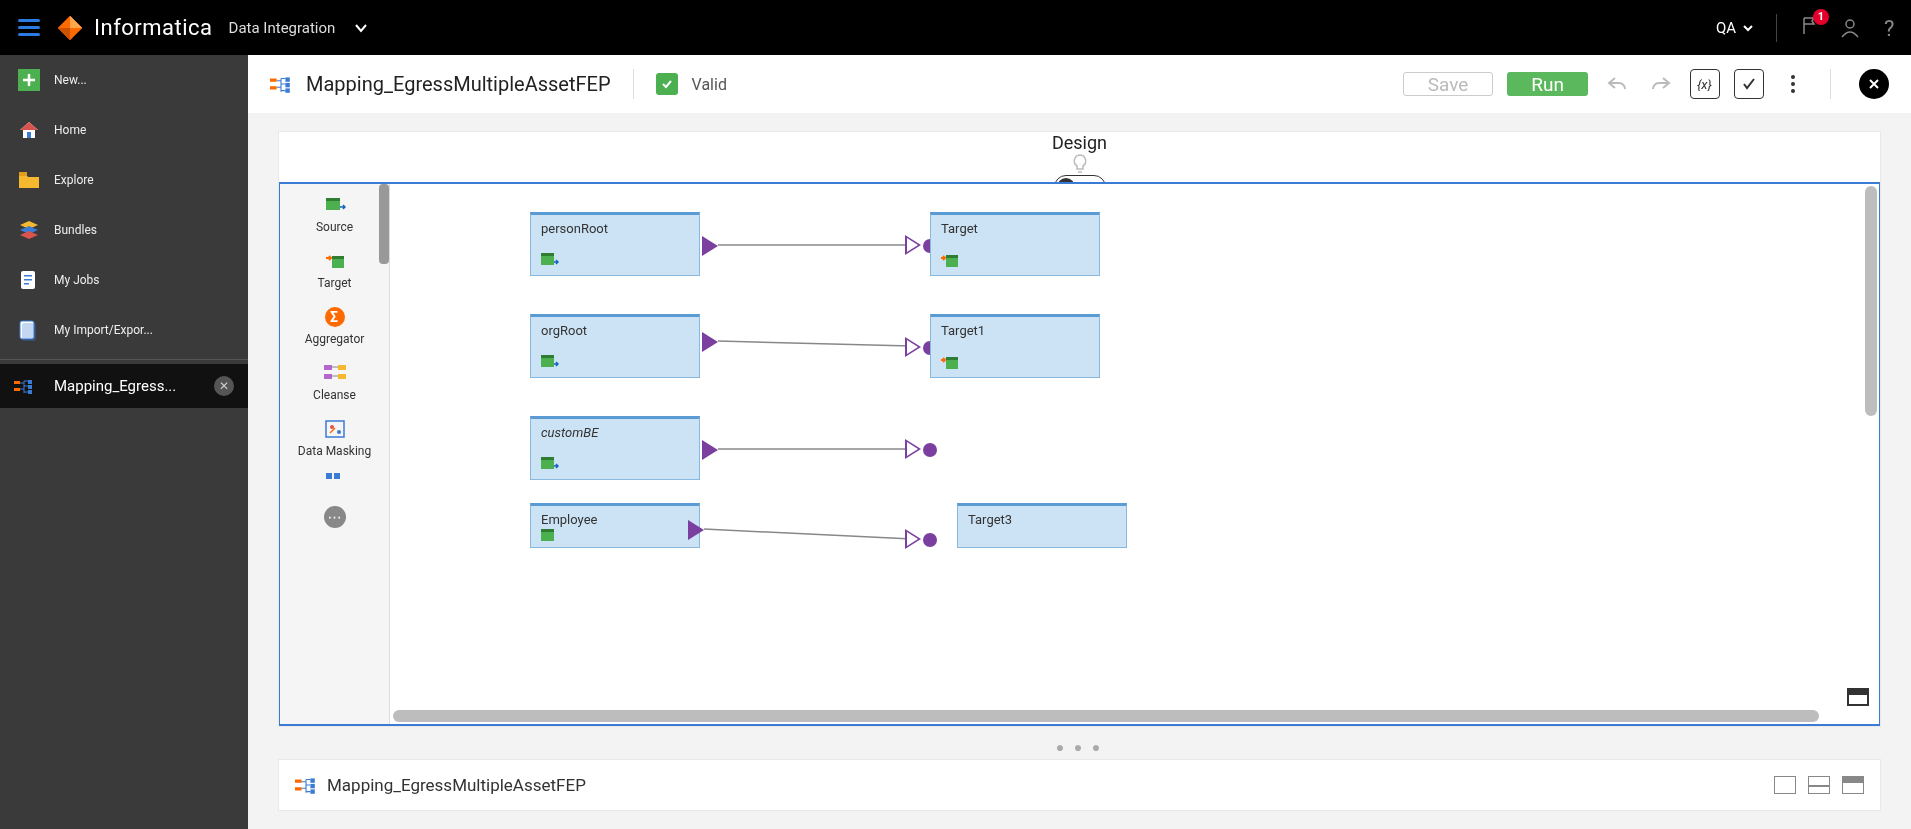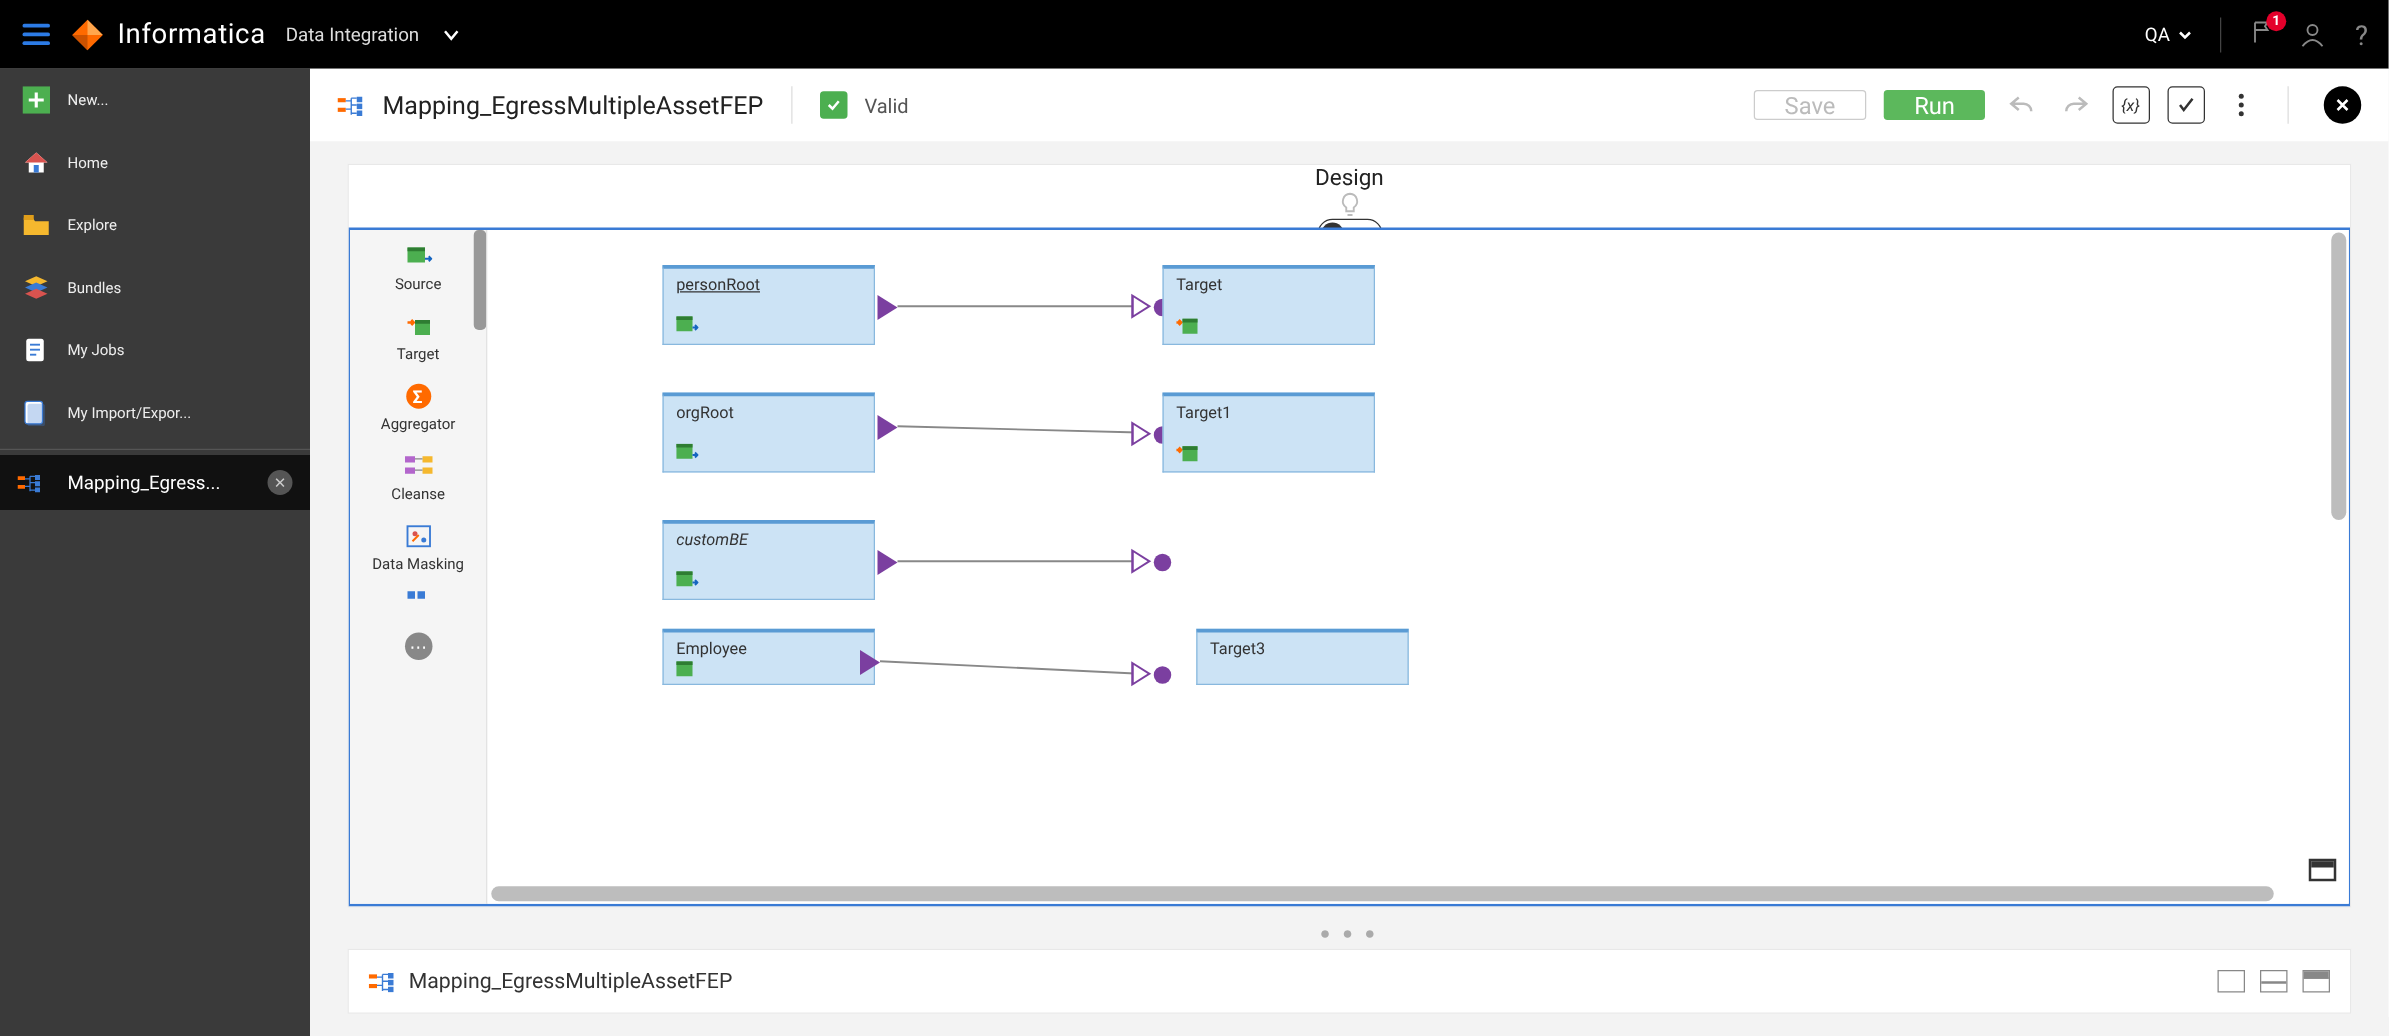--- a/index.html
+++ b/index.html
@@ -388,21 +388,21 @@
                   <rect x="2" y="1" width="6" height="6" fill="#3a7bd5"></rect>
                   <rect x="10" y="1" width="6" height="6" fill="#3a7bd5"></rect>
                 </svg>
               </div>
           </div>
           <div class="pal-more">⋯</div>
         </div>
 
         <div class="design-surface">
 
-          <div class="node" style="left:140px; top:28px;text-decoration:underline;">
+          <div class="node" style="left:140px; top:28px;">
             <span>personRoot</span>
             <svg class="mini" viewBox="0 0 18 16">
                 <rect x="0" y="0" width="13" height="12" fill="#4caf50"></rect>
                 <rect x="0" y="0" width="13" height="3" fill="#2e7d32"></rect>
                 <path d="M13 9 l4 0 m-2 -2 l2 2 l-2 2" stroke="#1565c0" stroke-width="1.5" fill="none"></path>
               </svg>
           </div>
           <div class="conn-tri" style="left:312px; top:52px;"></div>
           <svg class="wire" style="left:328px; top:56px;" width="193" height="10">
               <path d="M0 5 L193 5" stroke="#888" stroke-width="1.5"></path>

